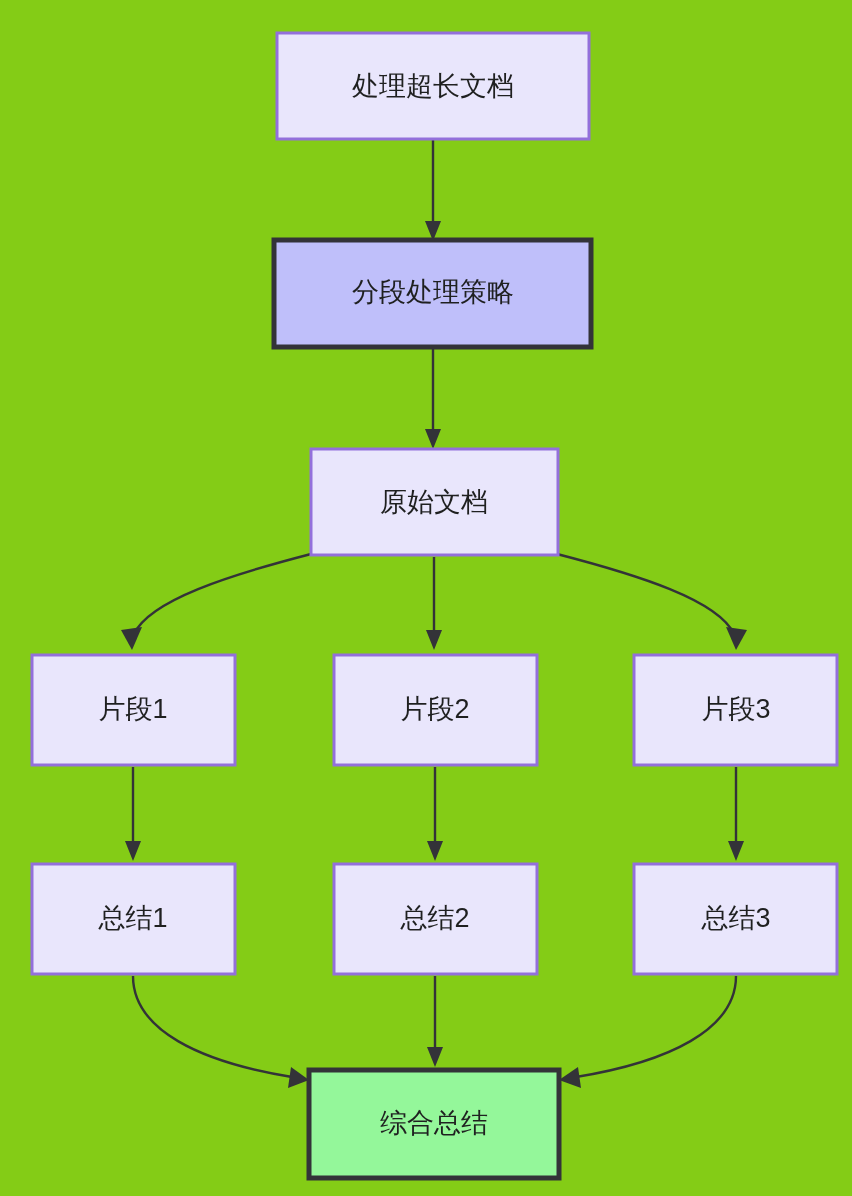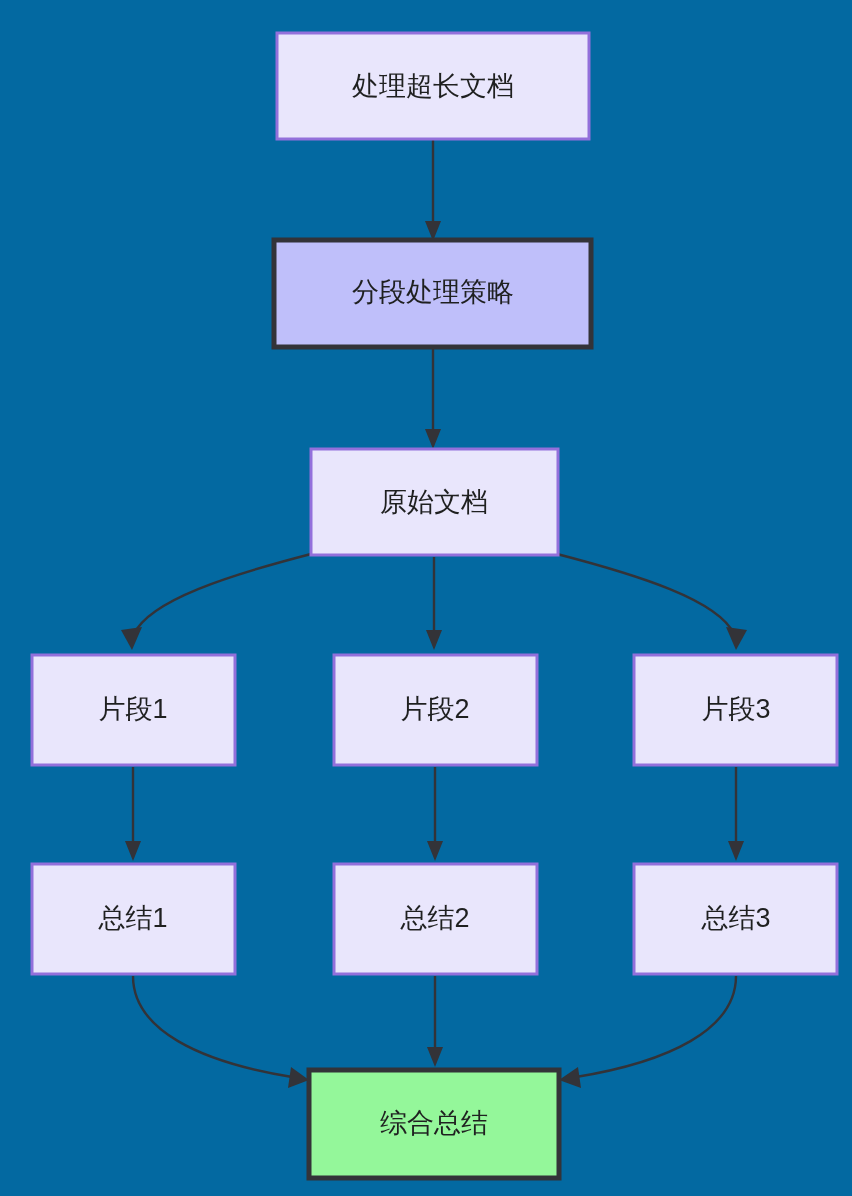--- a/index.html
+++ b/index.html
@@ -11,21 +11,21 @@
   body {
     width: 852px;
     height: 1196px;
     font-family: "Liberation Sans", "DejaVu Sans", sans-serif;
     overflow: hidden;
   }
   #diagram-root {
     position: relative;
     width: 852px;
     height: 1196px;
-    background: #0369a1;
+    background: #84cc16;
   }
   svg.flow-canvas {
     display: block;
     width: 852px;
     height: 1196px;
   }
   .node-label {
     font-family: "Liberation Sans", "DejaVu Sans", sans-serif;
     font-size: 27px;
     fill: #1f2020;

